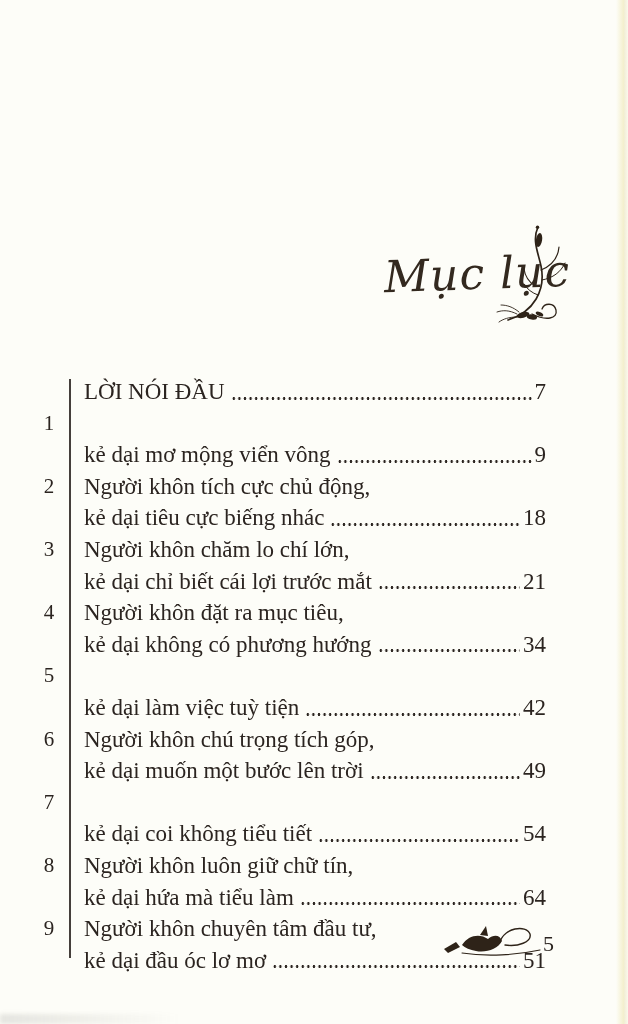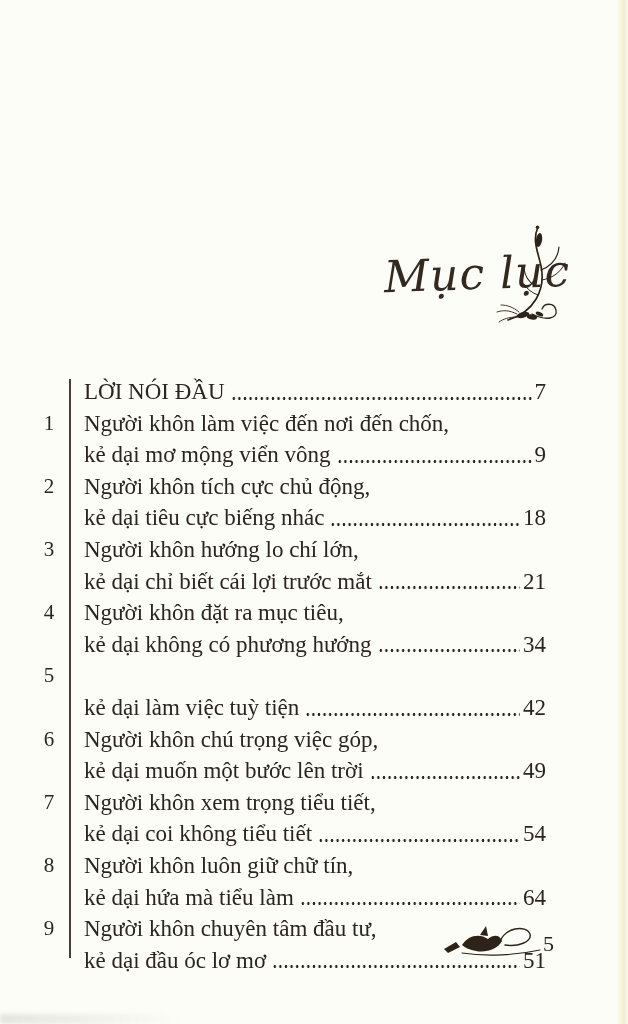--- a/index.html
+++ b/index.html
@@ -101,21 +101,20 @@
     <div class="row header-row">
       <span class="line-text">LỜI NÓI ĐẦU</span>
       <span class="leader"></span>
       <span class="pnum">7</span>
     </div>
 
     <div id="entries">
   <div class="entry">
     <div class="row">
       <span class="entry-num">1</span>
-      <span class="line-text t-line1">Người khôn làm việc đến nơi đến chốn,</span>
     </div>
     <div class="row">
       <span class="line-text t-line2">kẻ dại mơ mộng viển vông</span>
       <span class="leader"></span>
       <span class="pnum t-page">9</span>
     </div>
   </div>
 
   <div class="entry">
     <div class="row">
@@ -125,21 +124,21 @@
     <div class="row">
       <span class="line-text t-line2">kẻ dại tiêu cực biếng nhác</span>
       <span class="leader"></span>
       <span class="pnum t-page">18</span>
     </div>
   </div>
 
   <div class="entry">
     <div class="row">
       <span class="entry-num">3</span>
-      <span class="line-text t-line1">Người khôn hướng lo chí lớn,</span>
+      <span class="line-text t-line1">Người khôn chăm lo chí lớn,</span>
     </div>
     <div class="row">
       <span class="line-text t-line2">kẻ dại chỉ biết cái lợi trước mắt</span>
       <span class="leader"></span>
       <span class="pnum t-page">21</span>
     </div>
   </div>
 
   <div class="entry">
     <div class="row">
@@ -160,33 +159,32 @@
     <div class="row">
       <span class="line-text t-line2">kẻ dại làm việc tuỳ tiện</span>
       <span class="leader"></span>
       <span class="pnum t-page">42</span>
     </div>
   </div>
 
   <div class="entry">
     <div class="row">
       <span class="entry-num">6</span>
-      <span class="line-text t-line1">Người khôn chú trọng việc góp,</span>
+      <span class="line-text t-line1">Người khôn chú trọng tích góp,</span>
     </div>
     <div class="row">
       <span class="line-text t-line2">kẻ dại muốn một bước lên trời</span>
       <span class="leader"></span>
       <span class="pnum t-page">49</span>
     </div>
   </div>
 
   <div class="entry">
     <div class="row">
       <span class="entry-num">7</span>
-      <span class="line-text t-line1">Người khôn xem trọng tiểu tiết,</span>
     </div>
     <div class="row">
       <span class="line-text t-line2">kẻ dại coi không tiểu tiết</span>
       <span class="leader"></span>
       <span class="pnum t-page">54</span>
     </div>
   </div>
 
   <div class="entry">
     <div class="row">

